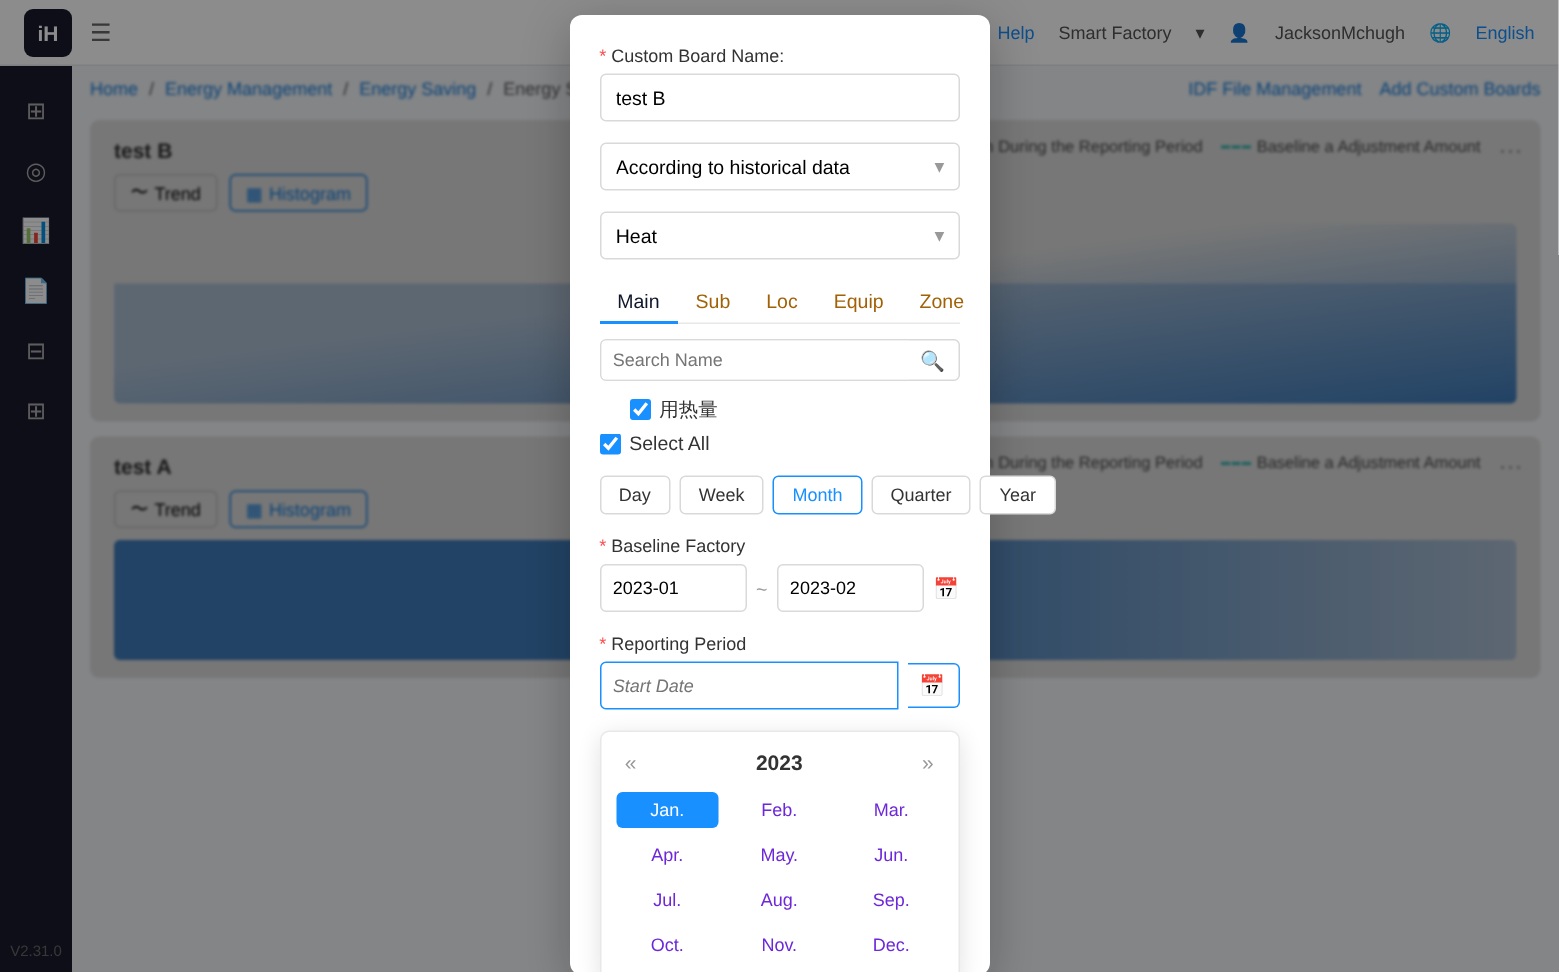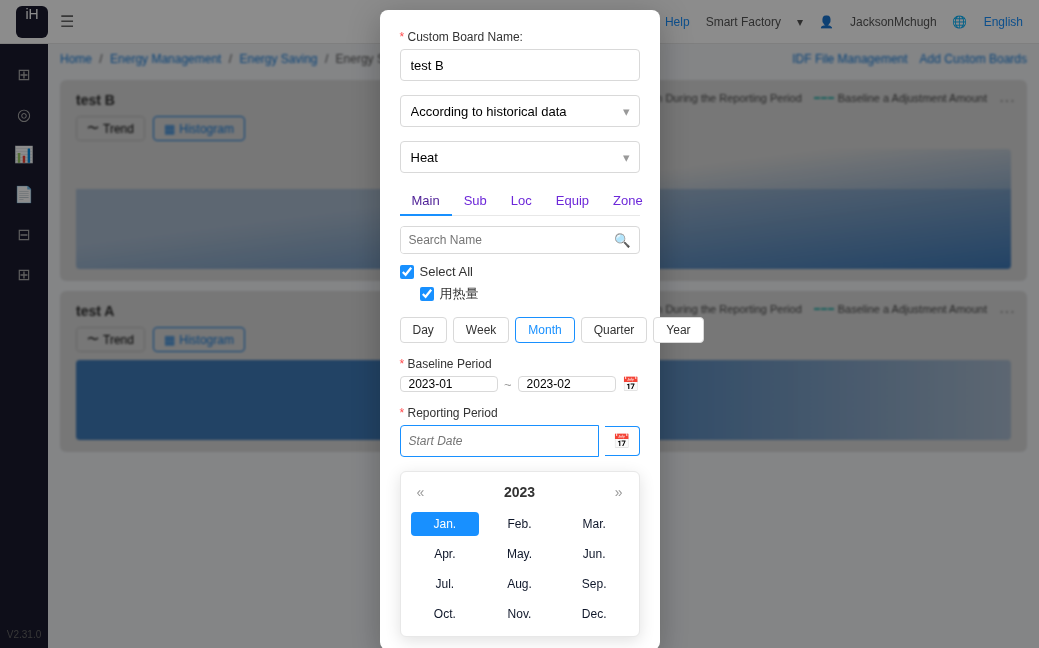--- a/index.html
+++ b/index.html
@@ -16,22 +16,22 @@
       padding: 0 16px;
       position: fixed;
       top: 0; left: 0; right: 0;
       z-index: 100;
     }
     .header-left { display: flex; align-items: center; gap: 12px; }
     .header-logo {
       width: 32px; height: 32px;
       background: #1a1a2e;
       border-radius: 6px;
-      display: flex; justify-content: center;
-      color: #fff; font-weight: normal; font-size: 14px;
+      display: flex; align-items: center; justify-content: center;
+      color: #fff; font-weight: bold; font-size: 14px;
     }
     .header-menu-icon { color: #666; font-size: 16px; cursor: pointer; }
     .header-right { display: flex; align-items: center; gap: 16px; font-size: 12px; color: #555; }
     .header-right .link { color: #1890ff; cursor: pointer; }
 
     
     .sidebar {
       position: fixed;
       top: 44px; left: 0;
       width: 48px;
@@ -157,26 +157,26 @@
 
     
     .filter-tabs {
       display: flex;
       border-bottom: 1px solid #e8e8e8;
       margin-bottom: 10px;
     }
     .filter-tab {
       padding: 6px 12px;
       font-size: 13px;
-      color: #6d28d9;
+      color: #a16207;
       cursor: pointer;
       border-bottom: 2px solid transparent;
       margin-bottom: -1px;
     }
-    .filter-tab.active { color: #4c1d95; border-bottom-color: #1890ff; }
+    .filter-tab.active { color: #0f172a; border-bottom-color: #1890ff; }
 
     
     .search-row {
       display: flex;
       align-items: center;
       border: 1px solid #d9d9d9;
       border-radius: 4px;
       overflow: hidden;
       margin-bottom: 10px;
     }
@@ -211,21 +211,21 @@
       cursor: pointer;
       color: #333;
     }
     .period-btn.active { border-color: #1890ff; color: #1890ff; background: #fff; }
 
     
     .date-range-row { display: flex; align-items: center; gap: 6px; }
     .date-input-wrap { position: relative; flex: 1; }
     .date-input {
       width: 100%;
-      height: 16px;
+      height: 32px;
       border: 1px solid #d9d9d9;
       border-radius: 4px;
       padding: 0 8px;
       font-size: 12px;
       outline: none;
     }
     .date-sep { color: #999; }
     .cal-icon { color: #999; font-size: 14px; cursor: pointer; }
 
     
@@ -244,21 +244,21 @@
     .year-picker-header { display: flex; align-items: center; justify-content: space-between; margin-bottom: 10px; }
     .year-nav { background: none; border: none; cursor: pointer; color: #999; font-size: 14px; padding: 2px 6px; }
     .year-label { font-size: 14px; font-weight: 600; color: #333; }
     .month-grid { display: grid; grid-template-columns: repeat(3, 1fr); gap: 6px; }
     .month-cell {
       text-align: center;
       padding: 5px 4px;
       border-radius: 4px;
       cursor: pointer;
       font-size: 12px;
-      color: #0f172a;
+      color: #6d28d9;
     }
     .month-cell.selected { background: #1890ff; color: #fff; border-radius: 4px; }
 
     
     .chart-area2 { height: 80px; }
   </style>
 </head>
 <body>
 
 <div class="header">
@@ -388,41 +388,41 @@
       <div class="filter-tab">Equip</div>
       <div class="filter-tab">Zone</div>
     </div>
 
     <div class="search-row">
       <input type="text" placeholder="Search Name" style="">
       <button class="search-btn">🔍</button>
     </div>
 
     <div class="form-group">
+      <div class="checkbox-item checkbox-sub">
+        <input type="checkbox" id="item1" checked="" style="">
+        <label for="item1">用热量</label>
+      </div>
       <div class="checkbox-item">
         <input type="checkbox" id="selectAll" checked="" style="">
         <label for="selectAll">Select All</label>
-      </div>
-      <div class="checkbox-item checkbox-sub">
-        <input type="checkbox" id="item1" checked="" style="">
-        <label for="item1">用热量</label>
       </div>
     </div>
 
     <div class="period-btns">
       <button class="period-btn">Day</button>
       <button class="period-btn">Week</button>
       <button class="period-btn active">Month</button>
       <button class="period-btn">Quarter</button>
       <button class="period-btn">Year</button>
     </div>
 
     <div class="form-group">
       <div class="form-label">
-        <span style="color:#ff4d4f;">* </span><span>Baseline Period</span>
+        <span style="color:#ff4d4f;">* </span><span>Baseline Factory</span>
       </div>
       <div class="date-range-row">
         <div class="date-input-wrap">
           <input class="date-input" type="text" value="2023-01" style="">
         </div>
         <span class="date-sep">~</span>
         <div class="date-input-wrap">
           <input class="date-input" type="text" value="2023-02" style="">
         </div>
         <span class="cal-icon">📅</span>

